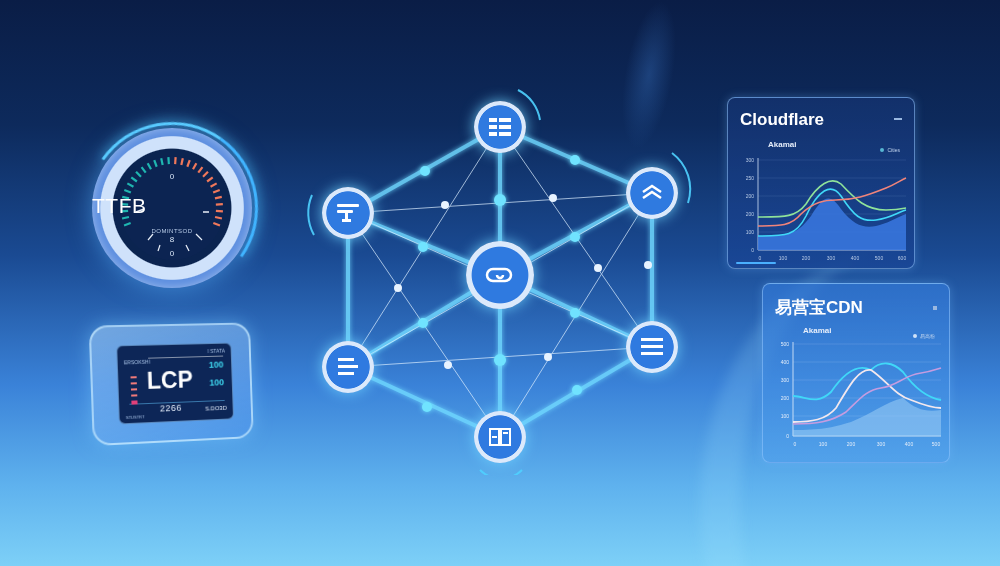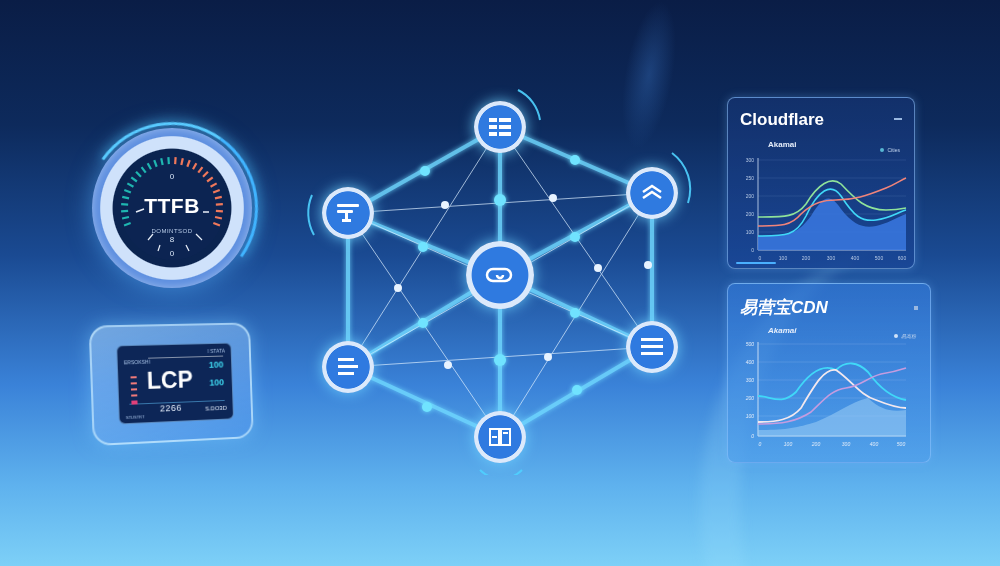--- a/index.html
+++ b/index.html
@@ -27,22 +27,22 @@
     box-shadow: 0 0 24px rgba(90,180,255,0.55), inset 0 0 10px rgba(255,255,255,0.4);
   }
   .gauge-ring-glow {
     position: absolute; left: 86px; top: 122px; width: 172px; height: 172px; border-radius: 50%;
     border: 3px solid transparent; border-top-color: #59d0ff; border-right-color: #3cb4ff;
     transform: rotate(-10deg); filter: drop-shadow(0 0 6px #4ad0ff);
   }
   .gauge-face { position: absolute; left: 28px; top: 28px; width: 104px; height: 104px; border-radius: 50%; background: #0c2452; }
   .gauge svg { position: absolute; left: 0; top: 0; }
   .gauge-label {
-    position: absolute; left: 0; right: 0; top: 66px; text-align: center;
-    font-weight: bold; font-size: 21px; letter-spacing: 0.5px; color: #fff;
+    position: absolute; left: 0; right: 0; top: 66px; text-align: left;
+    font-weight: normal; font-size: 21px; letter-spacing: 0.5px; color: #fff;
   }
   .gauge-sub { position: absolute; left: 0; right: 0; top: 100px; text-align: center; font-size: 6px; color: #b8cce8; letter-spacing: 0.5px; }
   .gauge-top0 { position: absolute; left: 0; right: 0; top: 44px; text-align: center; font-size: 8px; color: #d9e6f7; }
   .gauge-bot8 { position: absolute; left: 0; right: 0; top: 107px; text-align: center; font-size: 8px; color: #d9e6f7; }
   .gauge-bot0 { position: absolute; left: 0; right: 0; top: 121px; text-align: center; font-size: 8px; color: #d9e6f7; }
 
   
   .lcp {
     position: absolute; left: 92px; top: 324px; width: 162px; height: 118px; border-radius: 18px;
     background: linear-gradient(160deg, rgba(170,215,255,0.55), rgba(80,150,240,0.45));
@@ -78,21 +78,21 @@
   }
   .node.center { width: 68px; height: 68px; }
   .node svg { display: block; }
 
   
   .panel {
     position: absolute; border-radius: 8px; border: 1px solid rgba(150,200,255,0.55);
     box-shadow: 0 0 10px rgba(120,190,255,0.3);
   }
   .panel.p1 { left: 727px; top: 97px; width: 188px; height: 172px; background: linear-gradient(180deg, rgba(20,50,110,0.85), rgba(25,70,150,0.85)); padding-left: 8px; }
-  .panel.p2 { left: 727px; top: 283px; width: 204px; height: 180px; background: linear-gradient(180deg, rgba(50,120,215,0.7), rgba(80,160,235,0.7)); font-style: italic; }
+  .panel.p2 { left: 762px; top: 283px; width: 188px; height: 180px; background: linear-gradient(180deg, rgba(50,120,215,0.7), rgba(80,160,235,0.7)); }
   .panel-title { position: absolute; left: 12px; top: 12px; font-size: 17px; font-weight: bold; color: #fff; }
   .panel-sub { position: absolute; left: 12px; top: 42px; font-size: 8px; font-weight: bold; color: #e6eefb; margin-left: 28px; }
   .panel-menu { position: absolute; right: 12px; top: 20px; width: 8px; height: 2px; background: #9ab8e0; }
   .legend { position: absolute; right: 14px; top: 49px; font-size: 5px; color: #c0d4ee; display: flex; align-items: center; gap: 3px; }
   .legend i { display: inline-block; width: 4px; height: 4px; border-radius: 50%; background: #57b6d2; }
   .panel svg.chart { position: absolute; left: 8px; top: 56px; }
   .panel-footer { position: absolute; left: 8px; bottom: 4px; width: 40px; height: 2px; background: #4ab0ff; border-radius: 1px; }
   .tick { font-family: "Liberation Sans", sans-serif; font-size: 5px; fill: #b9cbe6; }
 </style>
 </head>

